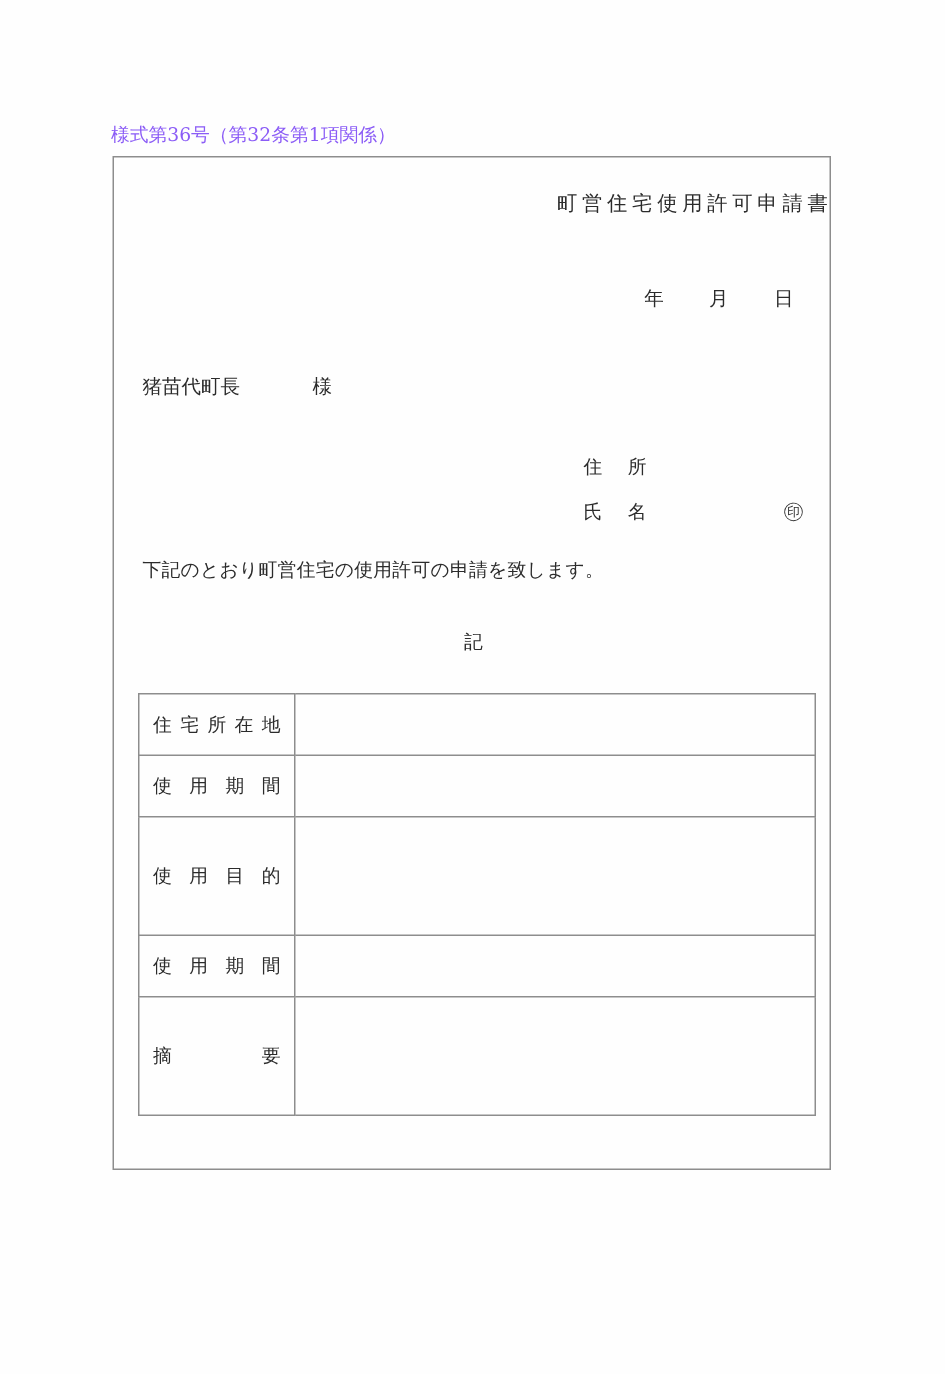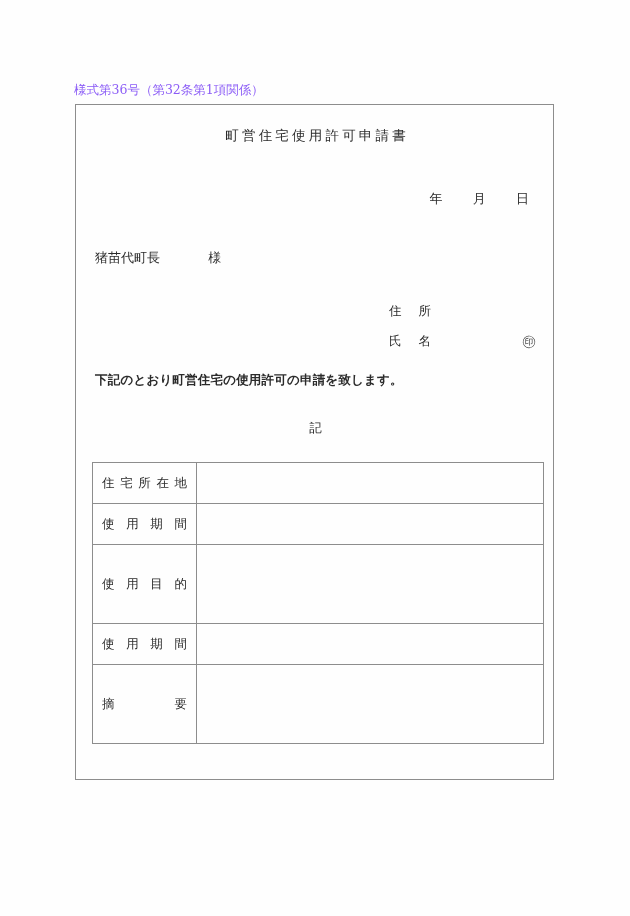--- a/index.html
+++ b/index.html
@@ -45,21 +45,21 @@
     border: 1px solid #8d8d8d;
     box-sizing: border-box;
   }
 
   
   .doc-title {
     position: absolute;
     left: 0;
     top: 22px;
     width: 479px;
-    text-align: center;
+    text-align: right;
     font-size: 13.5px;
     letter-spacing: 3.2px;
     text-indent: 3.2px;
     color: #2b2b2b;
   }
 
   .date-line {
     position: absolute;
     right: 24px;
     top: 85px;
@@ -111,21 +111,20 @@
   }
 
   .body-sentence {
     position: absolute;
     left: 19px;
     top: 267px;
     font-size: 12.5px;
     letter-spacing: 0.2px;
     white-space: nowrap;
     color: #2b2b2b;
-    font-weight: bold;
   }
 
   .ki-mark {
     position: absolute;
     left: 0;
     top: 315px;
     width: 479px;
     text-align: center;
     font-size: 12.5px;
     color: #2b2b2b;

